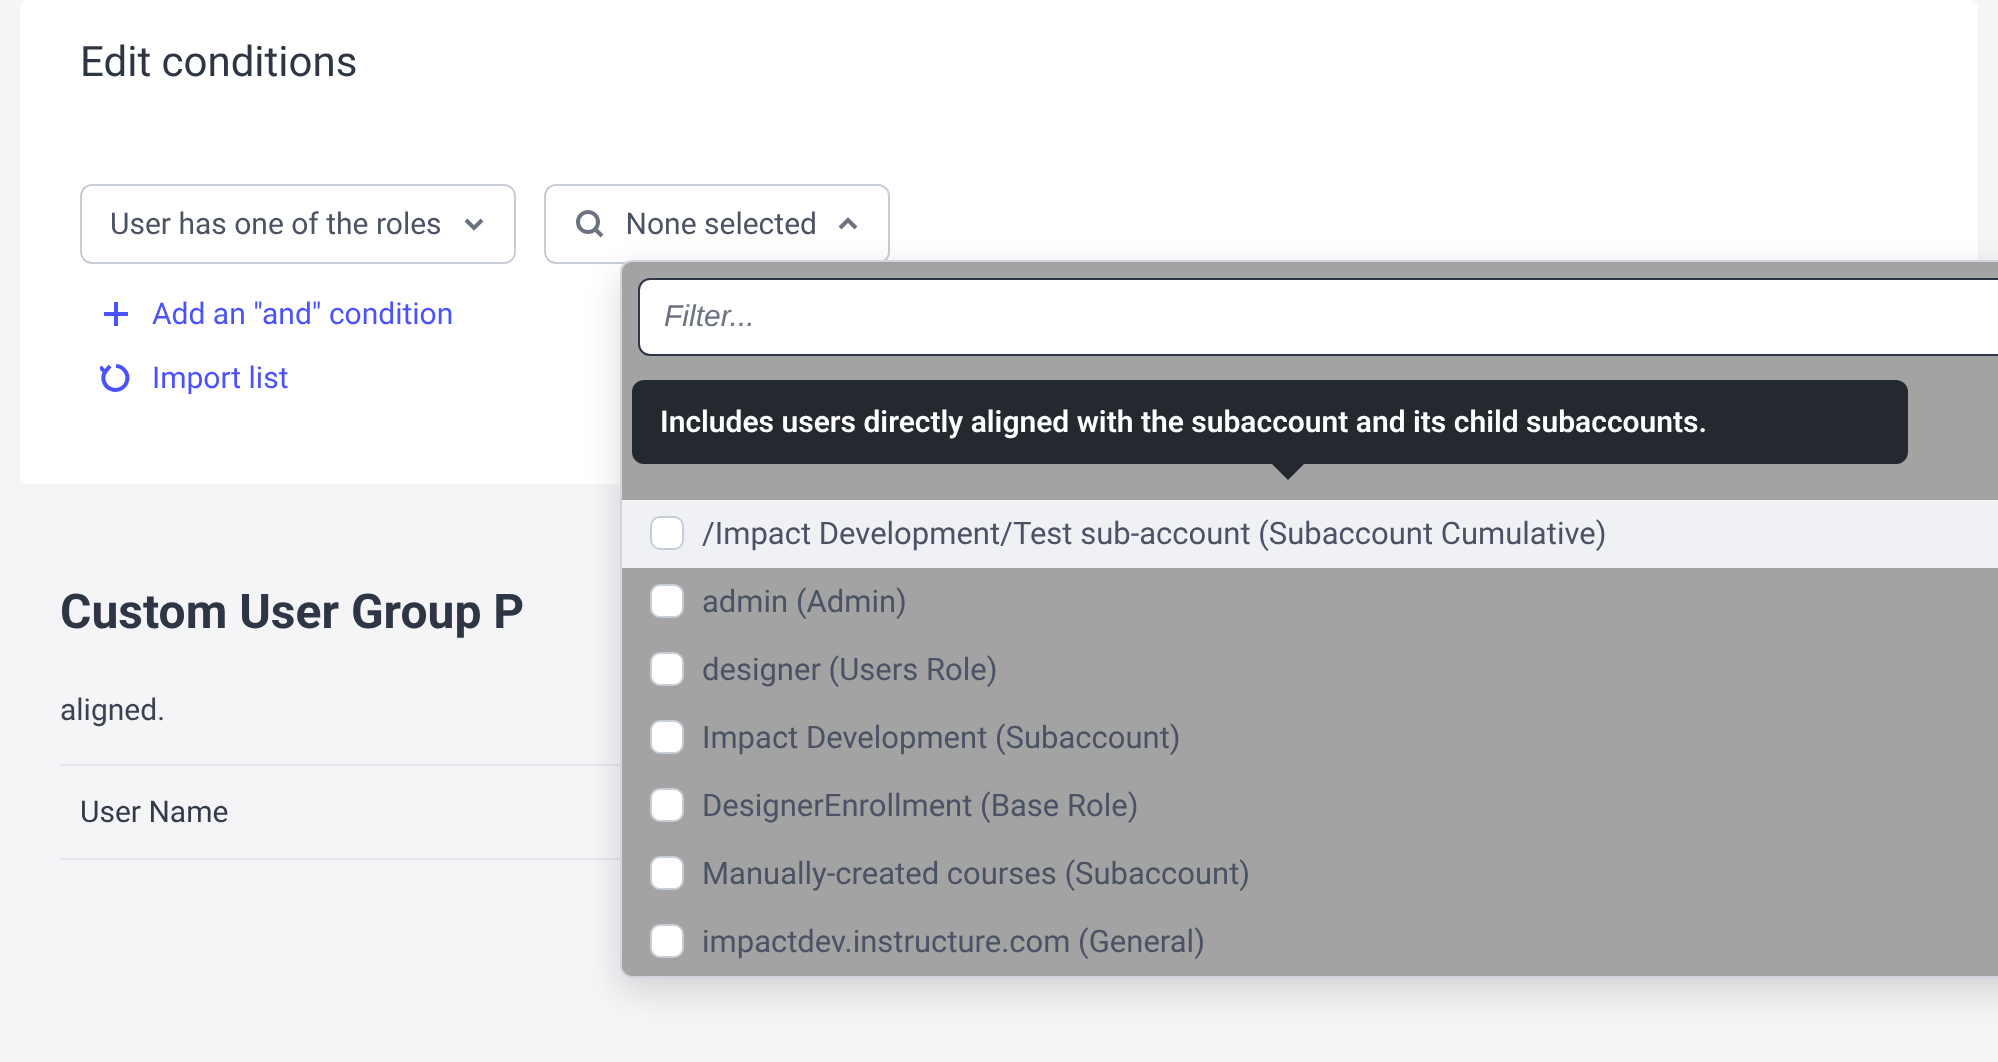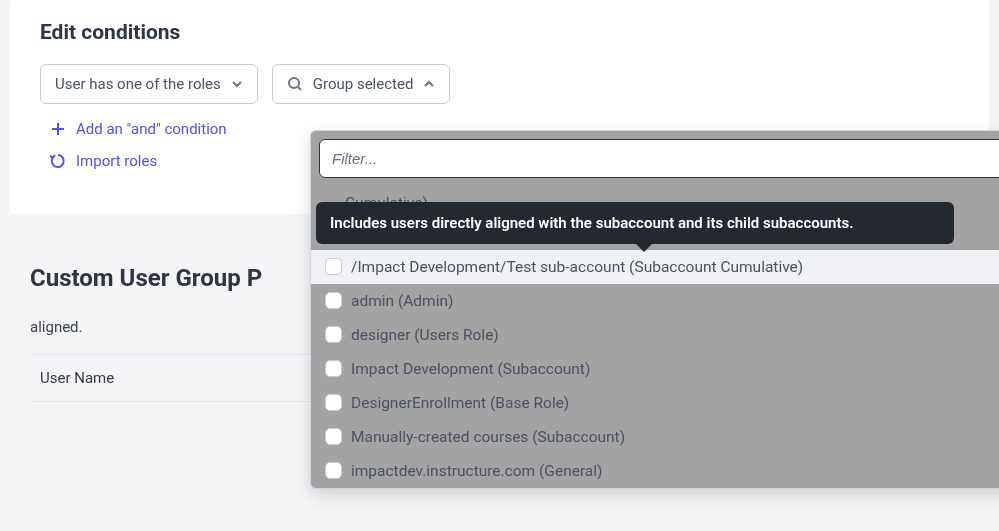--- a/index.html
+++ b/index.html
@@ -16,41 +16,42 @@
       padding: 0;
     }
     .card {
       background: #fff;
       border-radius: 4px;
       margin: 0 10px;
       padding: 20px 30px 30px 30px;
     }
     .title {
       font-size: 21px;
-      font-weight: 700;
+      font-weight: 400;
       color: #2e3646;
       margin-bottom: 20px;
     }
     .controls-row {
       display: flex;
       gap: 14px;
       margin: 10px 0 16px 0;
     }
     .select-btn {
       display: flex;
       align-items: center;
       gap: 10px;
       border: 1px solid #c7cdd7;
       background: #fff;
       border-radius: 6px;
       padding: 10px 14px;
       font-size: 15px;
       color: #4a5264;
       cursor: pointer;
       height: 40px;
+      margin-top: 28px;
     }
     .select-btn .label { white-space: nowrap; }
     .chevron-down, .chevron-up {
       width: 12px; height: 12px;
       display: inline-flex; align-items: center; justify-content: center;
     }
     .chevron-down svg, .chevron-up svg { display: block; }
     .search-prefix {
       display: inline-flex; align-items: center; justify-content: center;
       color: #6b7280;
@@ -141,21 +142,21 @@
       border-radius: 5px;
       flex-shrink: 0;
       background: #fff;
     }
     .dd-item-label { flex: 1; }
 
     
     .tooltip {
       position: absolute;
       left: 316px;
-      top: 202px;
+      top: 190px;
       background: #24292f;
       color: #fff;
       font-size: 15px;
       font-weight: 600;
       padding: 12px 14px;
       border-radius: 6px;
       z-index: 30;
       width: 638px;
     }
     .tooltip::after {
@@ -194,21 +195,21 @@
         </span>
       </div>
 
       <div class="select-btn">
         <span class="search-prefix">
           <svg width="16" height="16" viewBox="0 0 16 16">
               <circle cx="7" cy="7" r="5" fill="none" stroke="#6b7280" stroke-width="2"></circle>
               <line x1="11" y1="11" x2="14" y2="14" stroke="#6b7280" stroke-width="2"></line>
             </svg>
         </span>
-        <span class="label">Group selected</span>
+        <span class="label">None selected</span>
         <span class="chevron-up">
           <svg width="12" height="12" viewBox="0 0 12 12">
               <path d="M2 8 L6 4 L10 8" fill="none" stroke="#6b7280" stroke-width="2"></path>
             </svg>
         </span>
       </div>
     </div>
 
     <div class="link">
       <span class="plus">
@@ -220,21 +221,21 @@
       <span>Add an "and" condition</span>
     </div>
 
     <div class="link">
       <span class="import-icon">
         <svg width="16" height="16" viewBox="0 0 16 16">
           <path d="M8 2 A6 6 0 1 1 2.5 5" fill="none" stroke="#4a52ff" stroke-width="2"></path>
           <path d="M5 2 L2.5 5 L0 2.5" fill="none" stroke="#4a52ff" stroke-width="2"></path>
         </svg>
       </span>
-      <span>Import roles</span>
+      <span>Import list</span>
     </div>
   </div>
 
   <div class="section-header">
     <div class="section-title">Custom User Group P</div>
   </div>
   <div class="section-sub">
     <br>
     <span>aligned.</span>
   </div>

